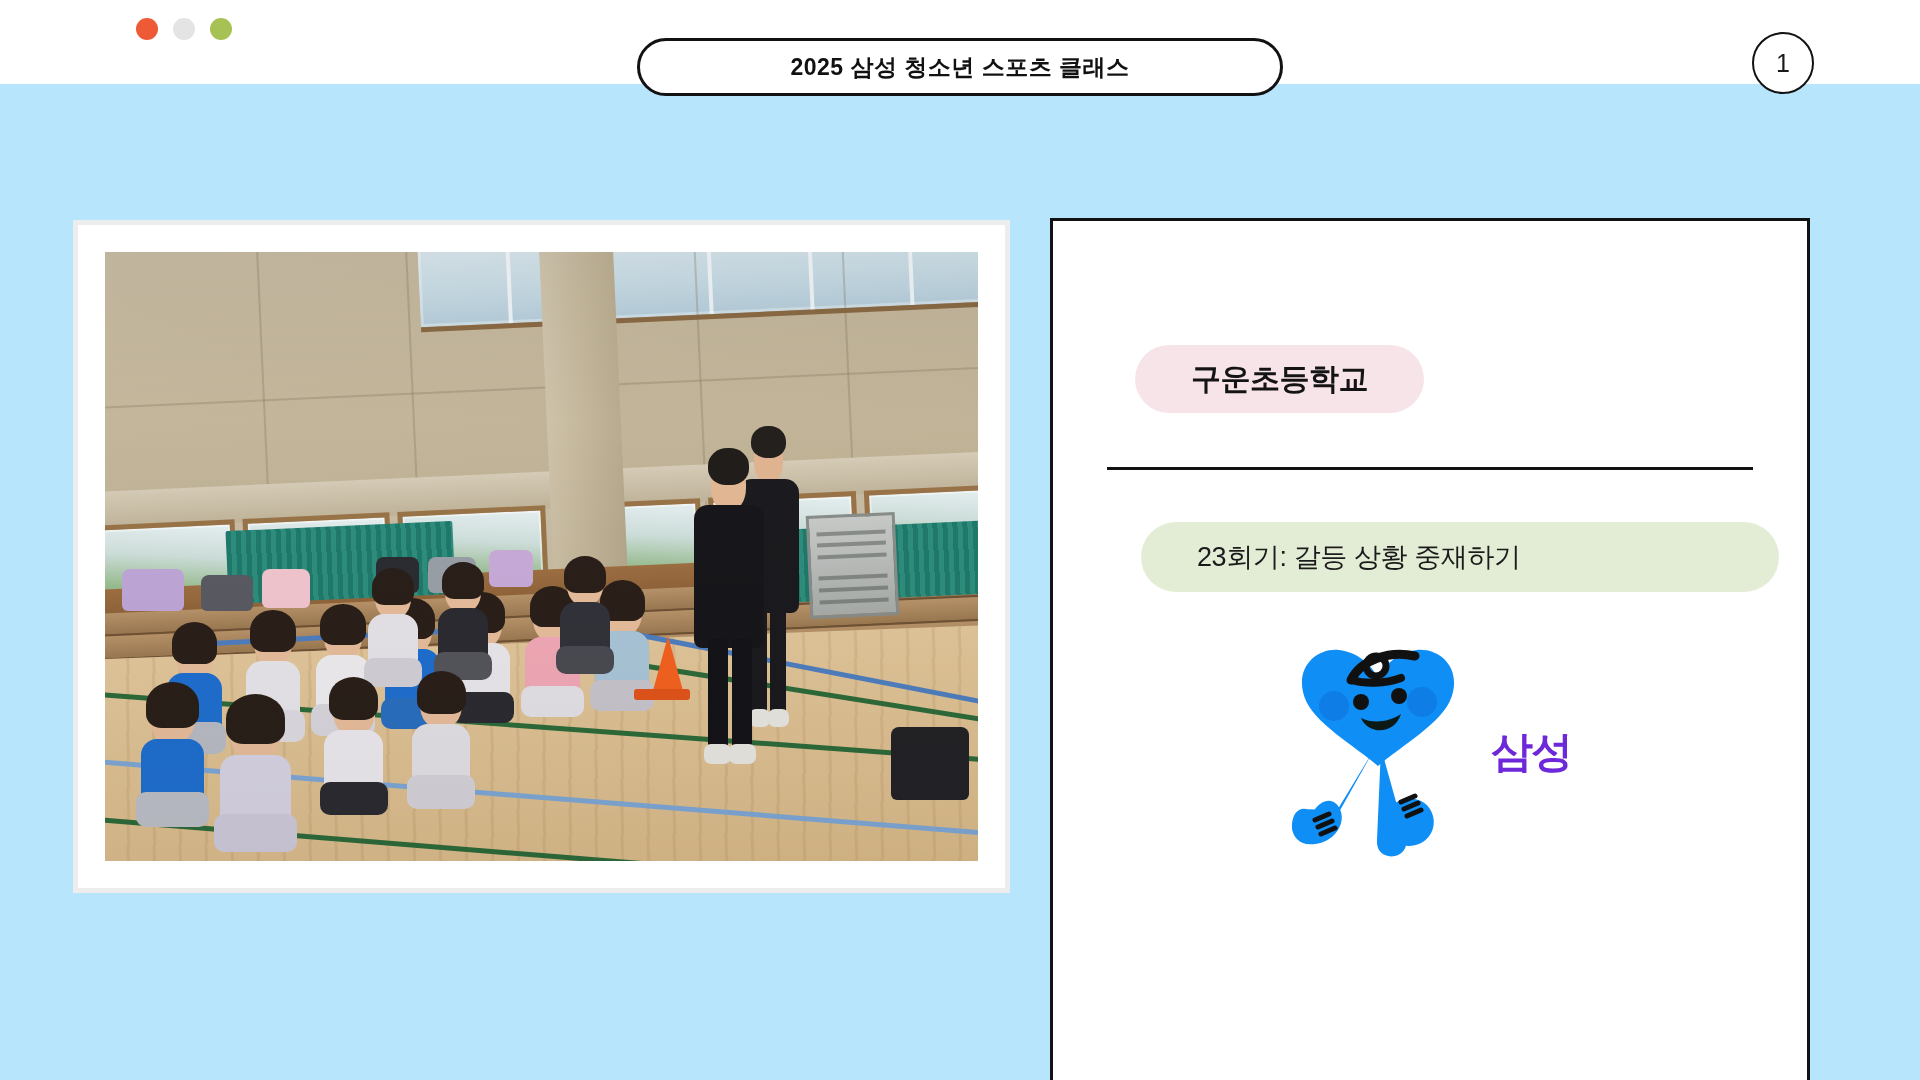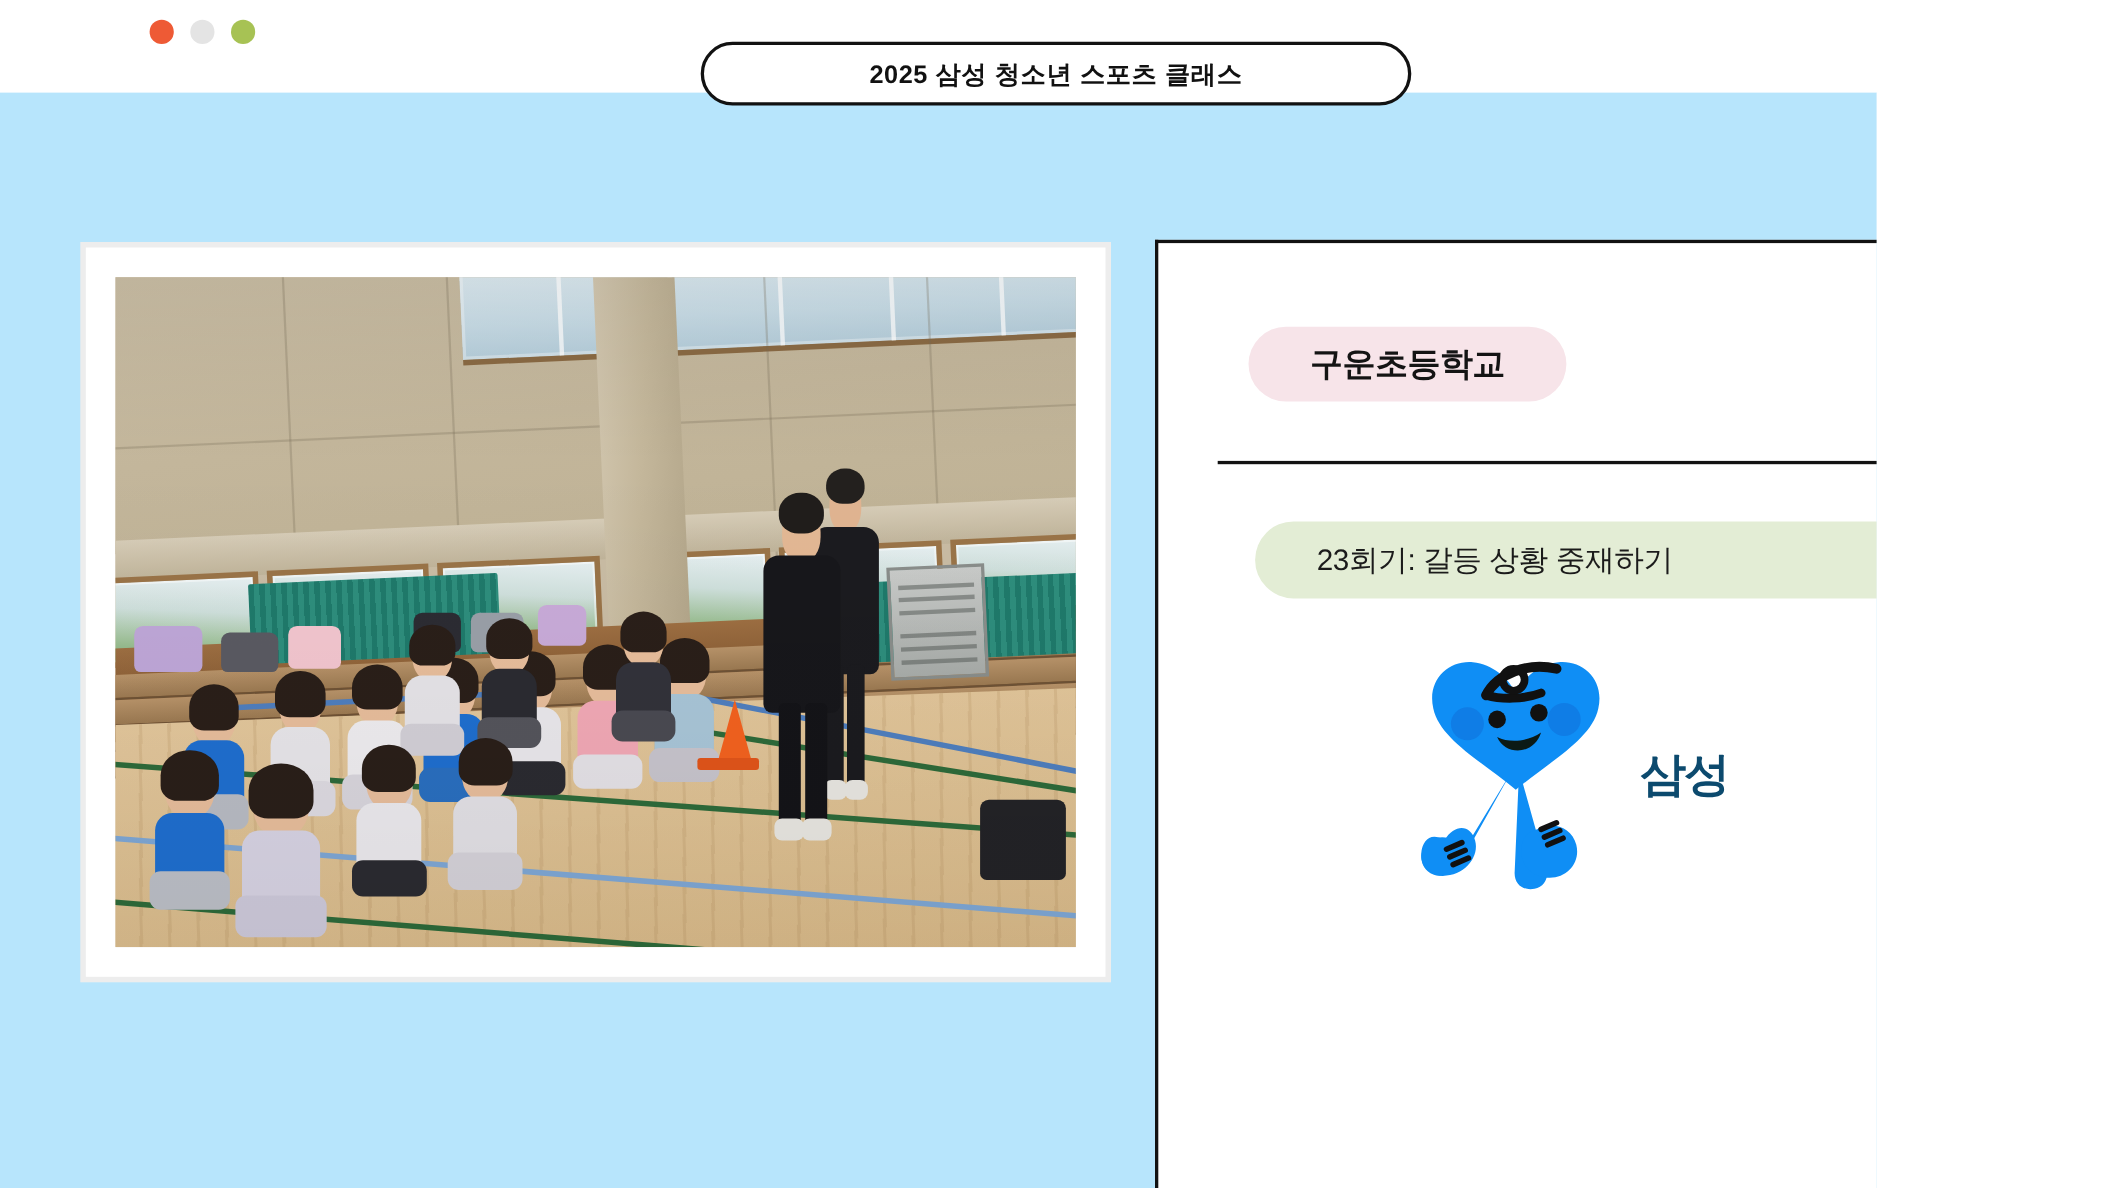--- a/index.html
+++ b/index.html
@@ -11,21 +11,21 @@
     width: 1920px;
     height: 1080px;
     overflow: hidden;
     background: #FFFFFF;
     font-family: "Liberation Sans", "DejaVu Sans", sans-serif;
     -webkit-font-smoothing: antialiased;
   }
 
   .slide {
     position: relative;
-    width: 1706px;
+    width: 1920px;
     height: 1080px;
     background: #FFFFFF;
     overflow: hidden;
   }
 
   
   .bg-blue {
     position: absolute;
     left: 0;
     top: 84px;
@@ -269,20 +269,21 @@
     width: 760px;
     height: 862px;
     background: #FFFFFF;
     border: 3px solid #121212;
     border-bottom: none;
     box-sizing: border-box;
     overflow: hidden;
   }
   .panel-inner {
     padding: 76px 44px 0 44px;
+    margin-top: 48px;
   }
 
   .school-pill {
     display: inline-flex;
     align-items: center;
     justify-content: center;
     height: 68px;
     padding: 0 56px;
     border-radius: 34px;
     background: #F7E4E9;
@@ -346,21 +347,21 @@
   }
   .logo-text {
     display: flex;
     flex-direction: column;
     justify-content: center;
     gap: 2px;
   }
   .logo-line {
     font-size: 42px;
     font-weight: 800;
-    color: #0c4a6e;
+    color: #6d28d9;
     letter-spacing: -2px;
     line-height: 1.12;
     white-space: nowrap;
   }
 </style>
 </head>
 <body>
 
 <div class="slide">
 

